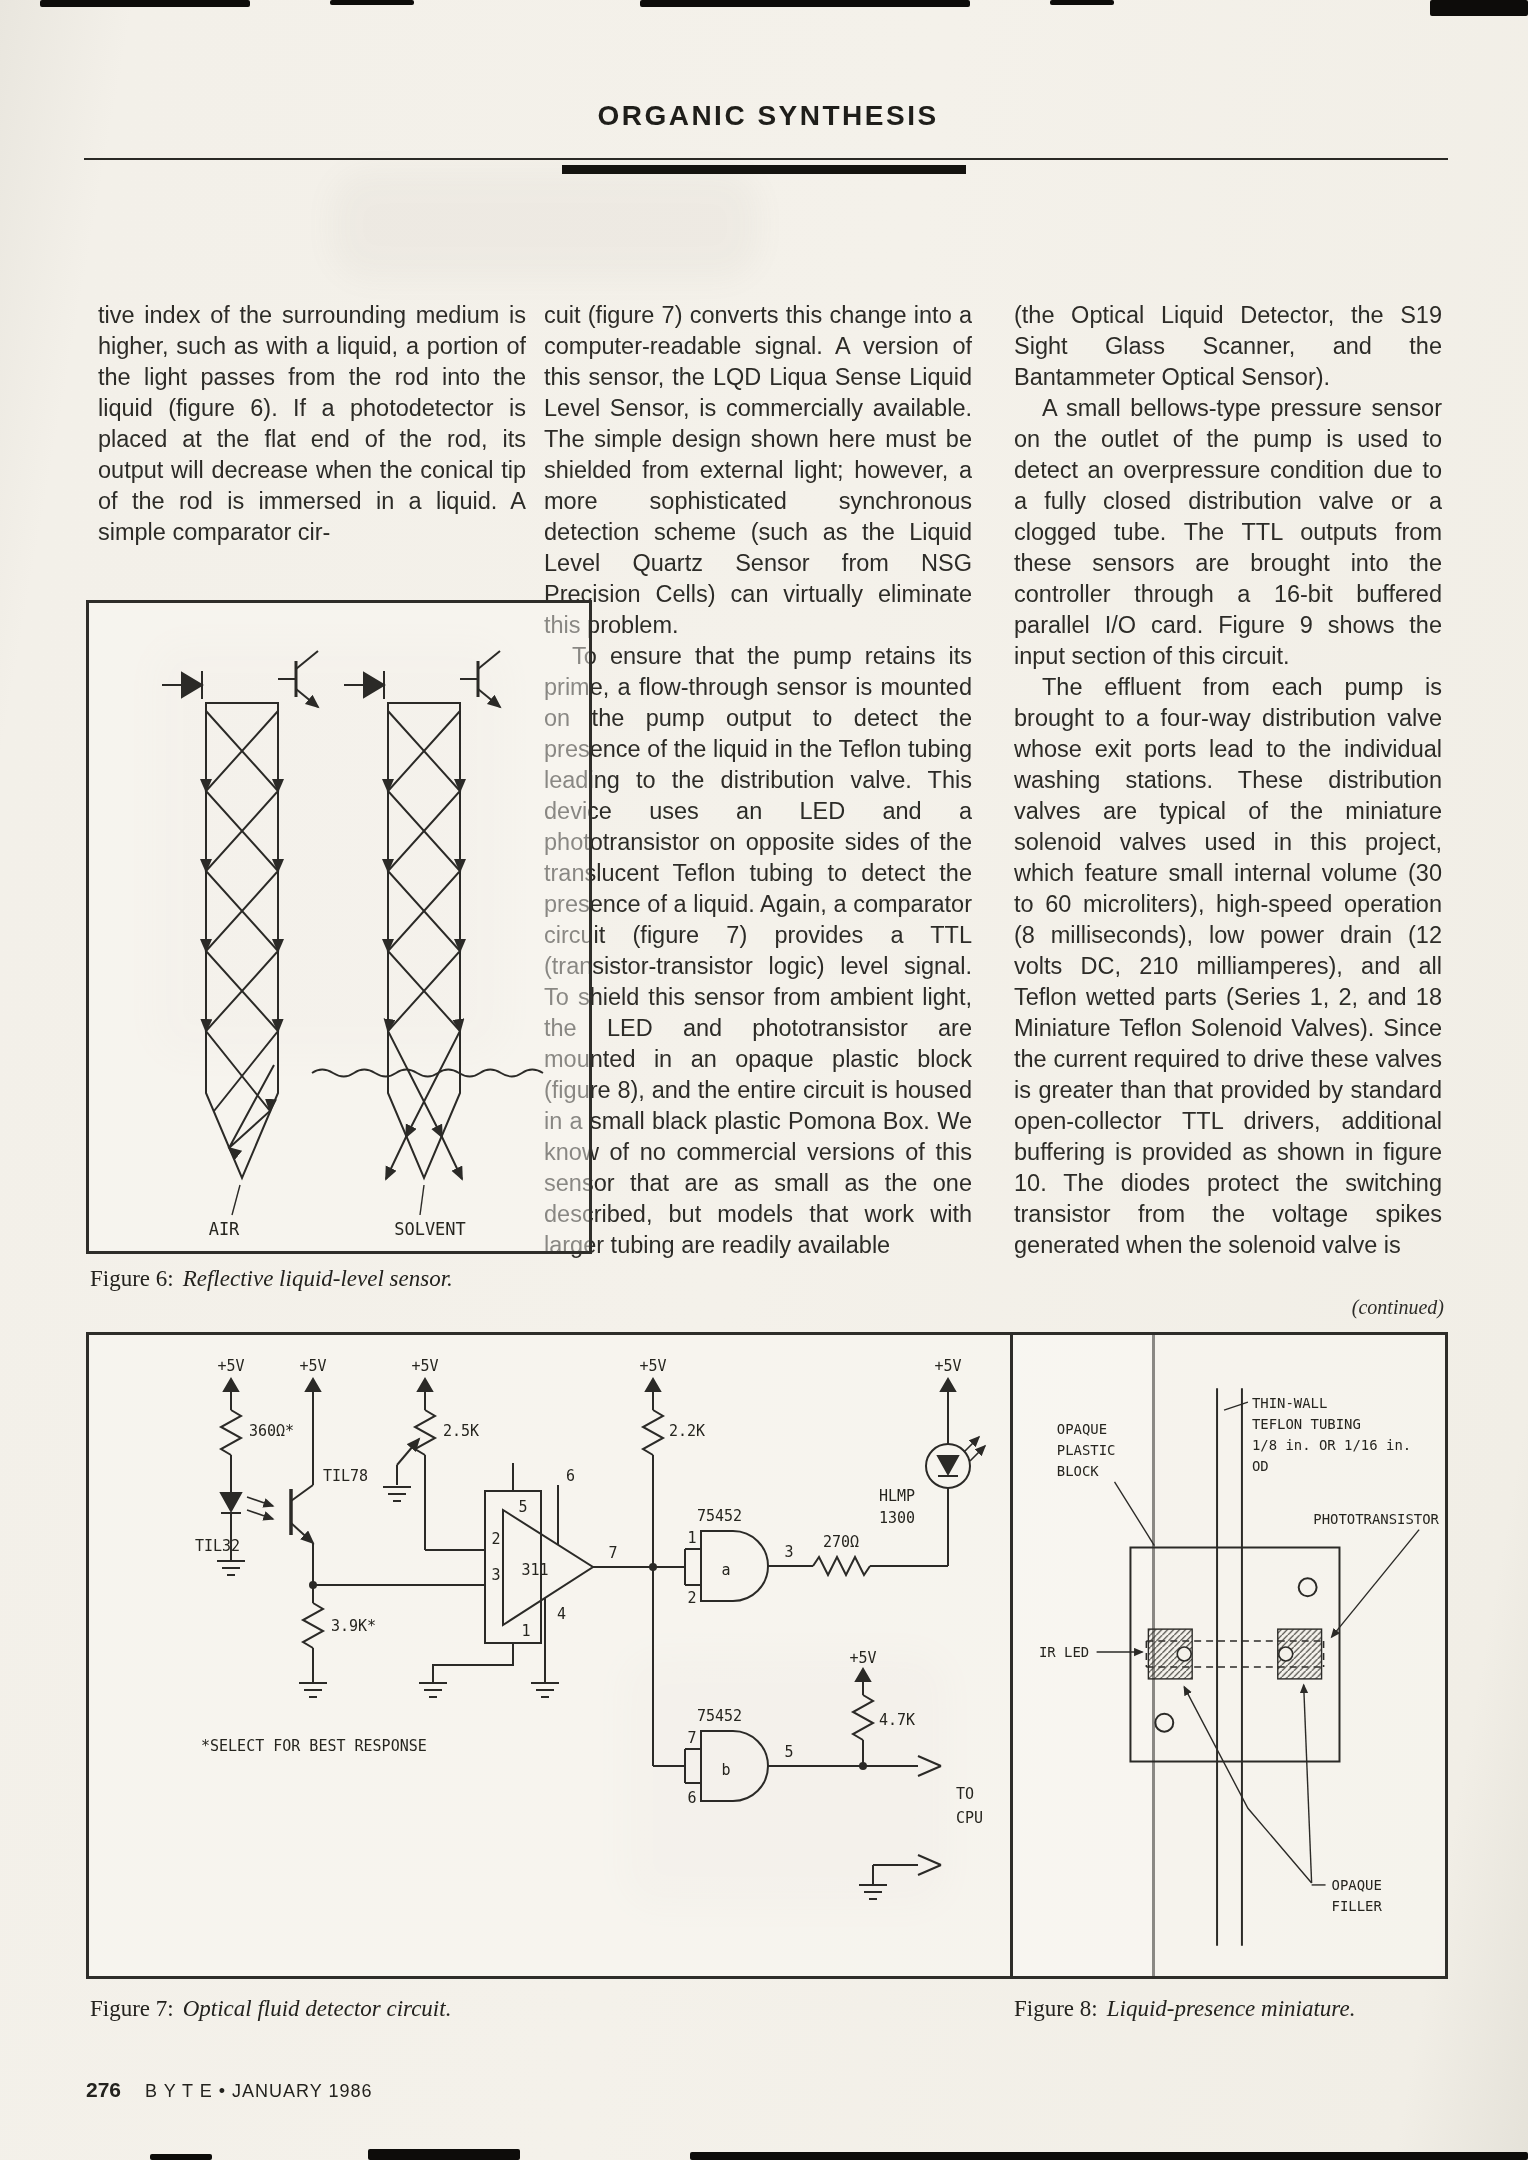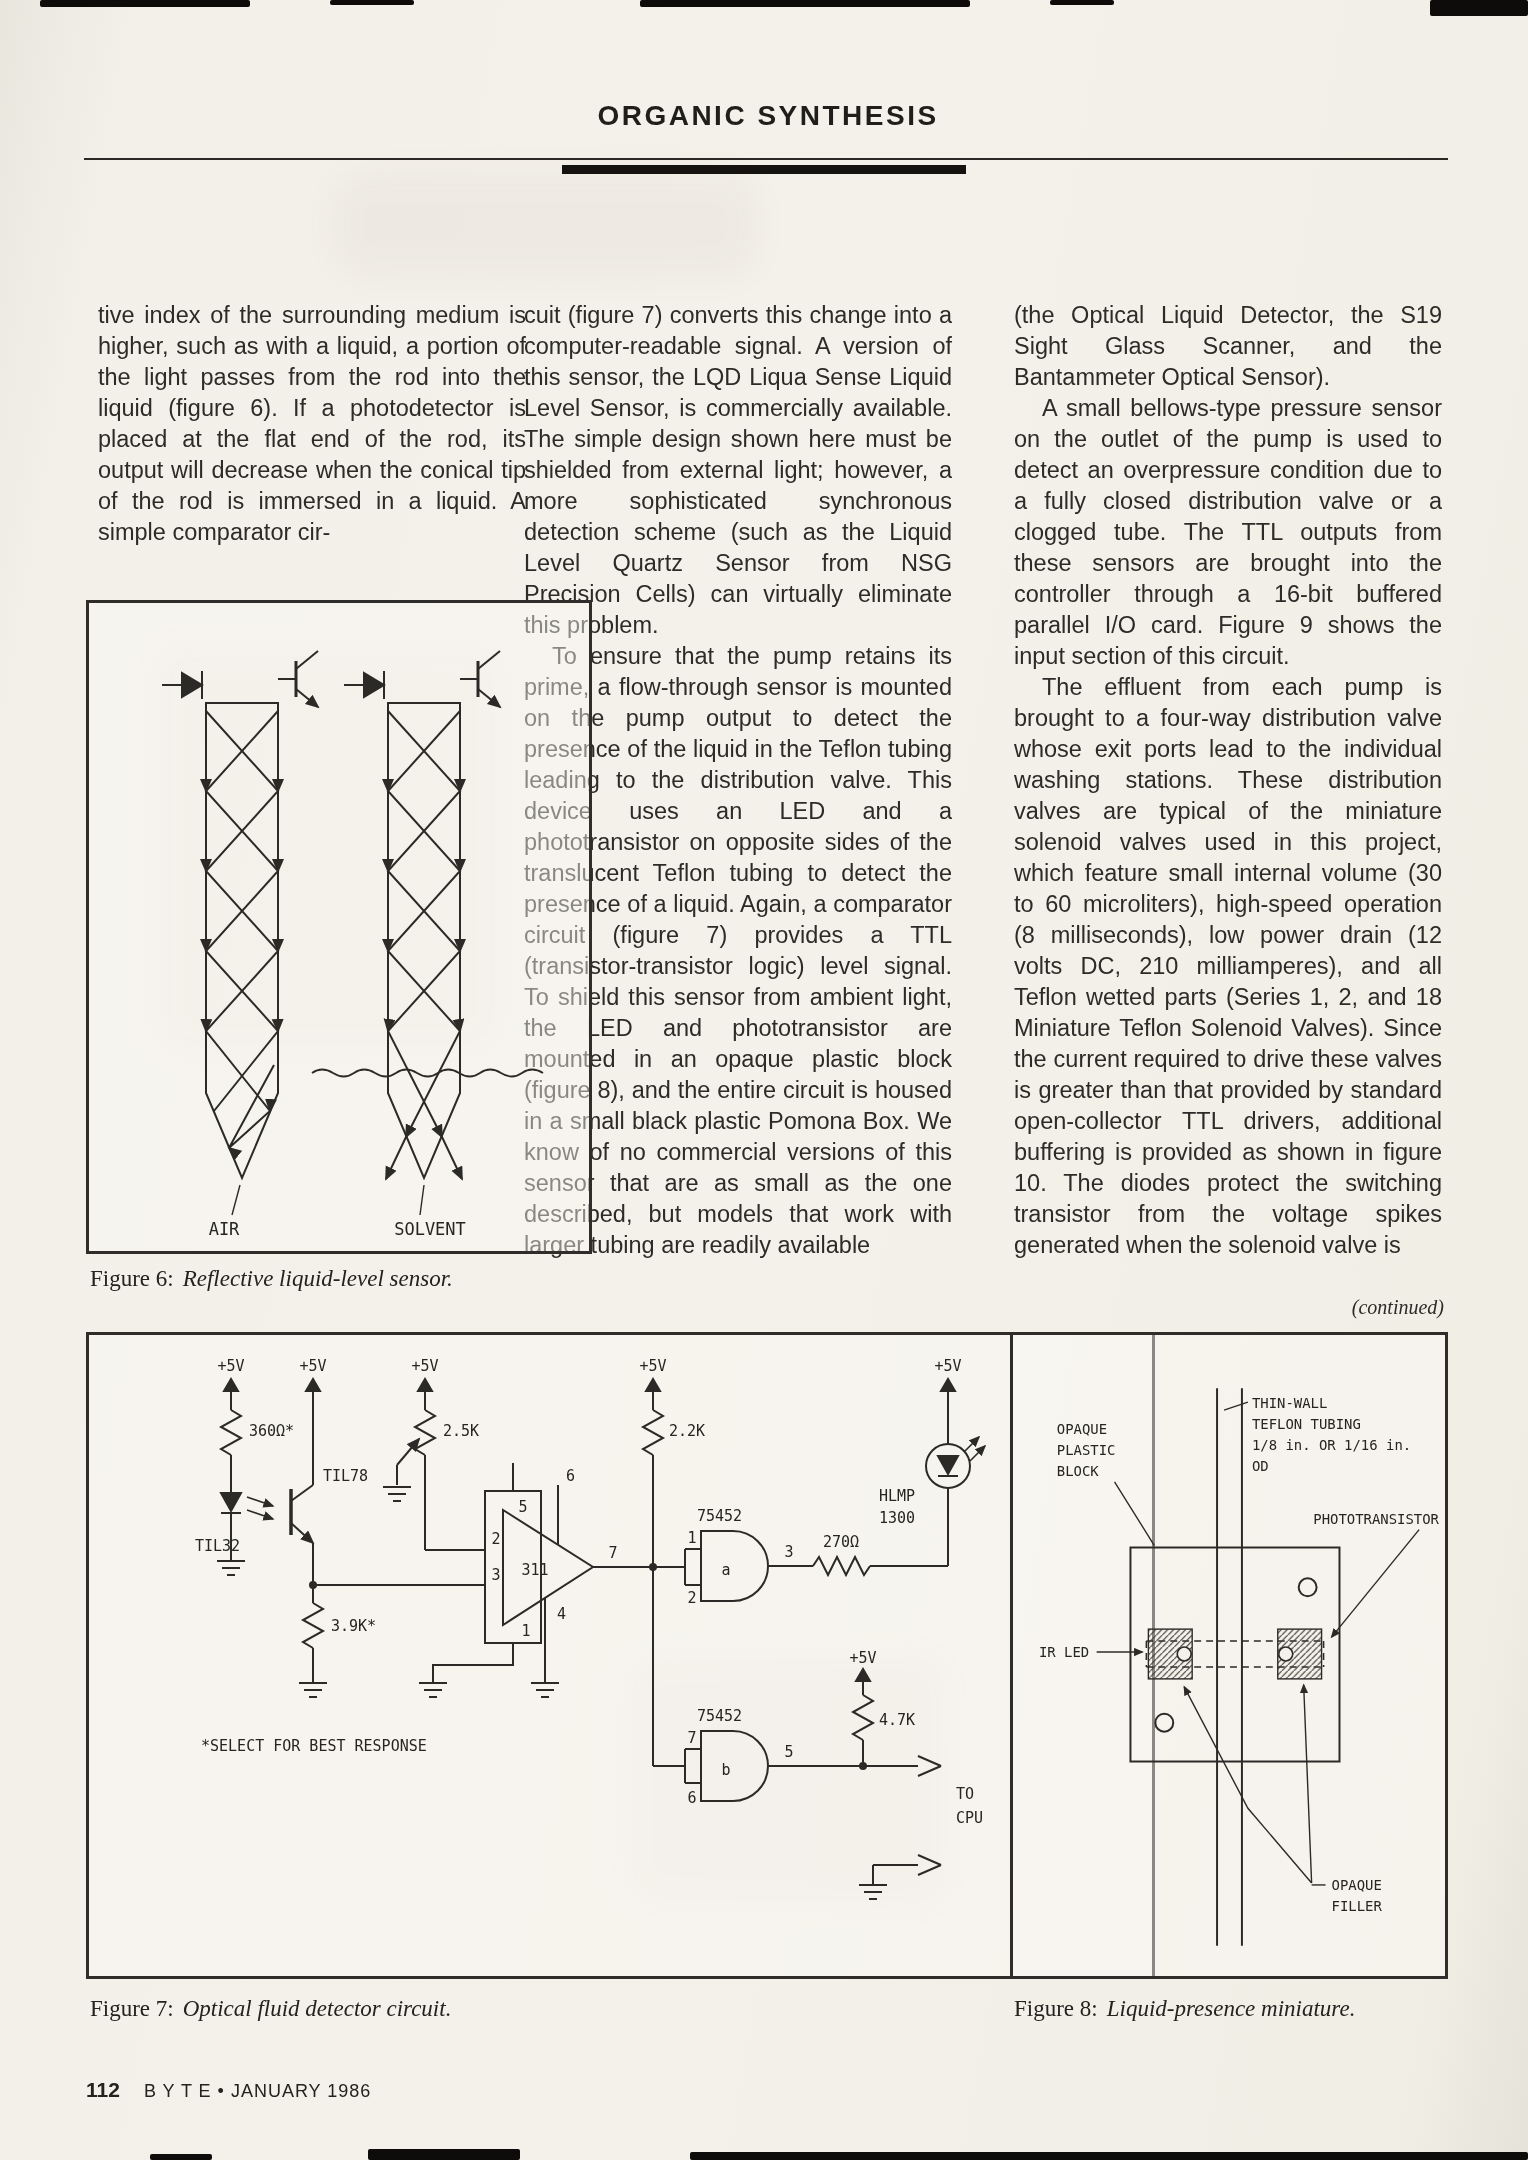--- a/index.html
+++ b/index.html
@@ -17,21 +17,21 @@
     font-size:28px; font-weight:700; letter-spacing:2.5px; color:#1f1e1a;padding-left:8px;
   }
   .rule-thin  { position:absolute; left:84px;  top:158px; width:1364px; height:2px; background:#2a2925; }
   .rule-thick { position:absolute; left:562px; top:165px; width:404px;  height:9px; background:#14130f; }
 
   .textcol {
     position:absolute; top:300px; width:428px; height:1015px; overflow:hidden;
     font-size:23.5px; line-height:31px; text-align:justify; color:#2c2b27;
   }
   #col1 { left:98px; height:300px; }
-  #col2 { left:524px; }
+  #col2 { left:544px; }
   #col3 { left:1014px; }
   .textcol p + p { text-indent:28px; }
 
   .continued {
     position:absolute; left:1014px; top:1296px; width:430px; text-align:right;
     font-family:"Liberation Serif", serif; font-style:italic; font-size:20px;
   }
 
   .figbox { position:absolute; border:3px solid #2e2d29; background:rgba(250,249,244,0.45); }
   #fig6 { left:86px;   top:600px;  width:506px; height:654px; }
@@ -391,17 +391,17 @@
       <text x="26" y="322">IR LED</text>
       <text x="320" y="556">OPAQUE</text>
       <text x="320" y="577">FILLER</text>
     </svg>
   </div>
   <p class="caption" id="cap8">
     <span class="cap-label">Figure 8:</span><span class="cap-text">Liquid-presence miniature.</span>
   </p>
 
   <div class="footer">
-    <span class="pageno">112</span>
+    <span class="pageno">276</span>
     <span class="mag">B Y T E • JANUARY 1986</span>
   </div>
 
 </div>
 
 </body></html>

